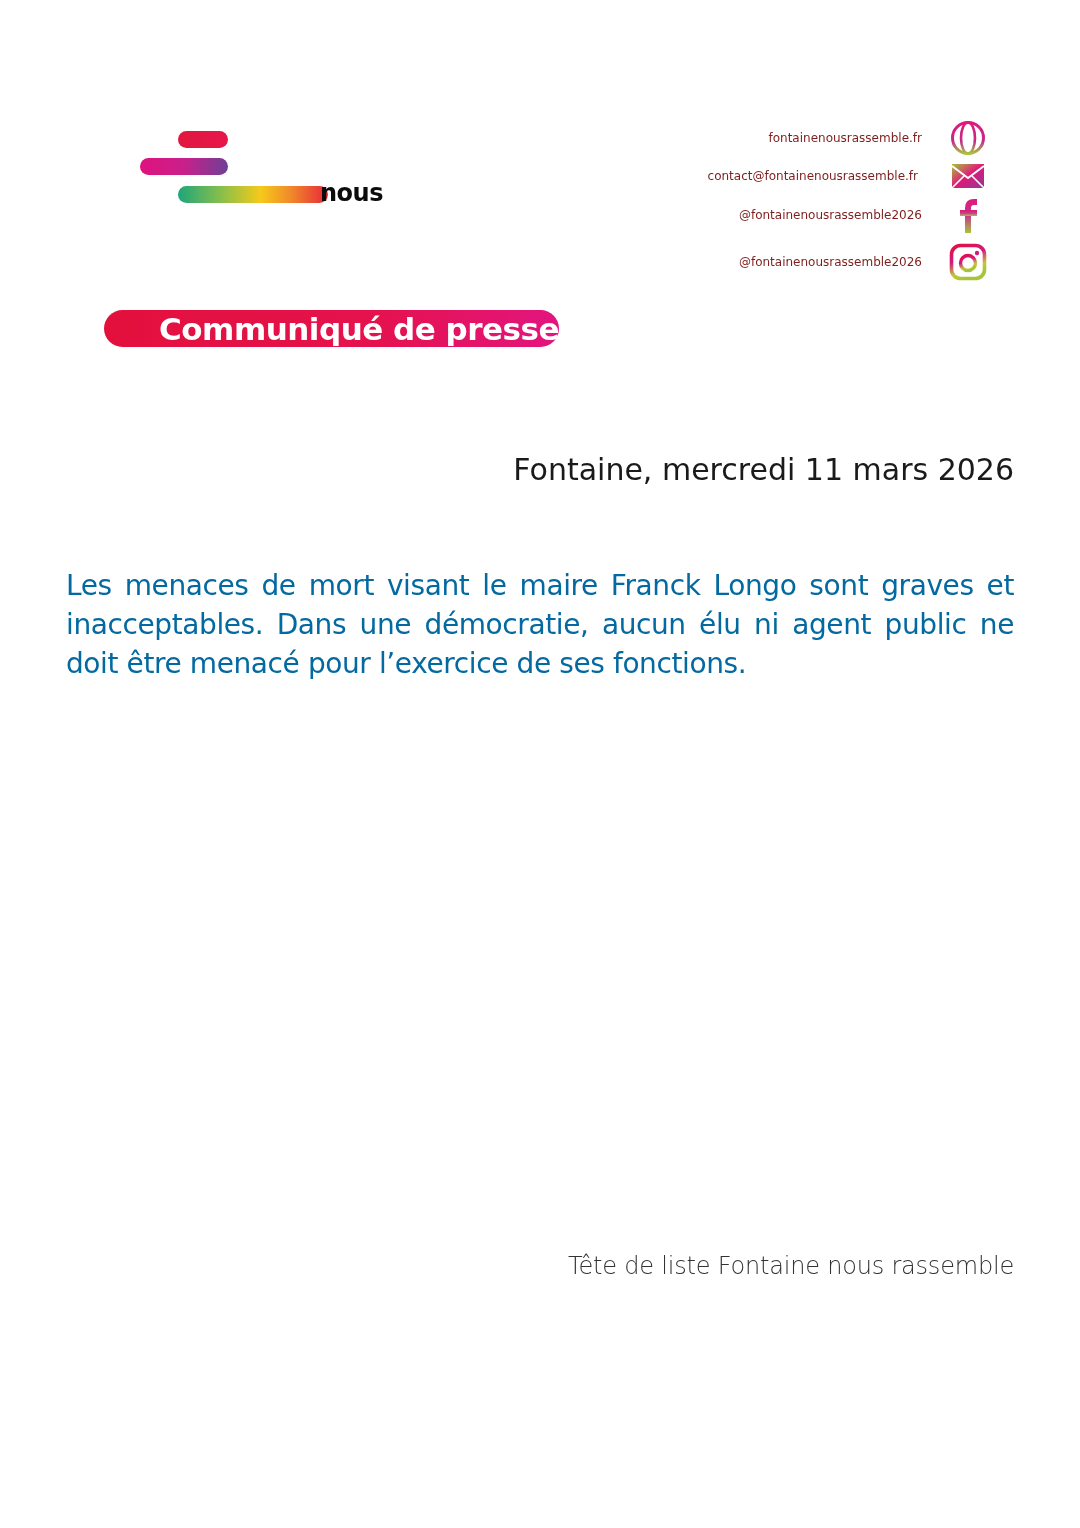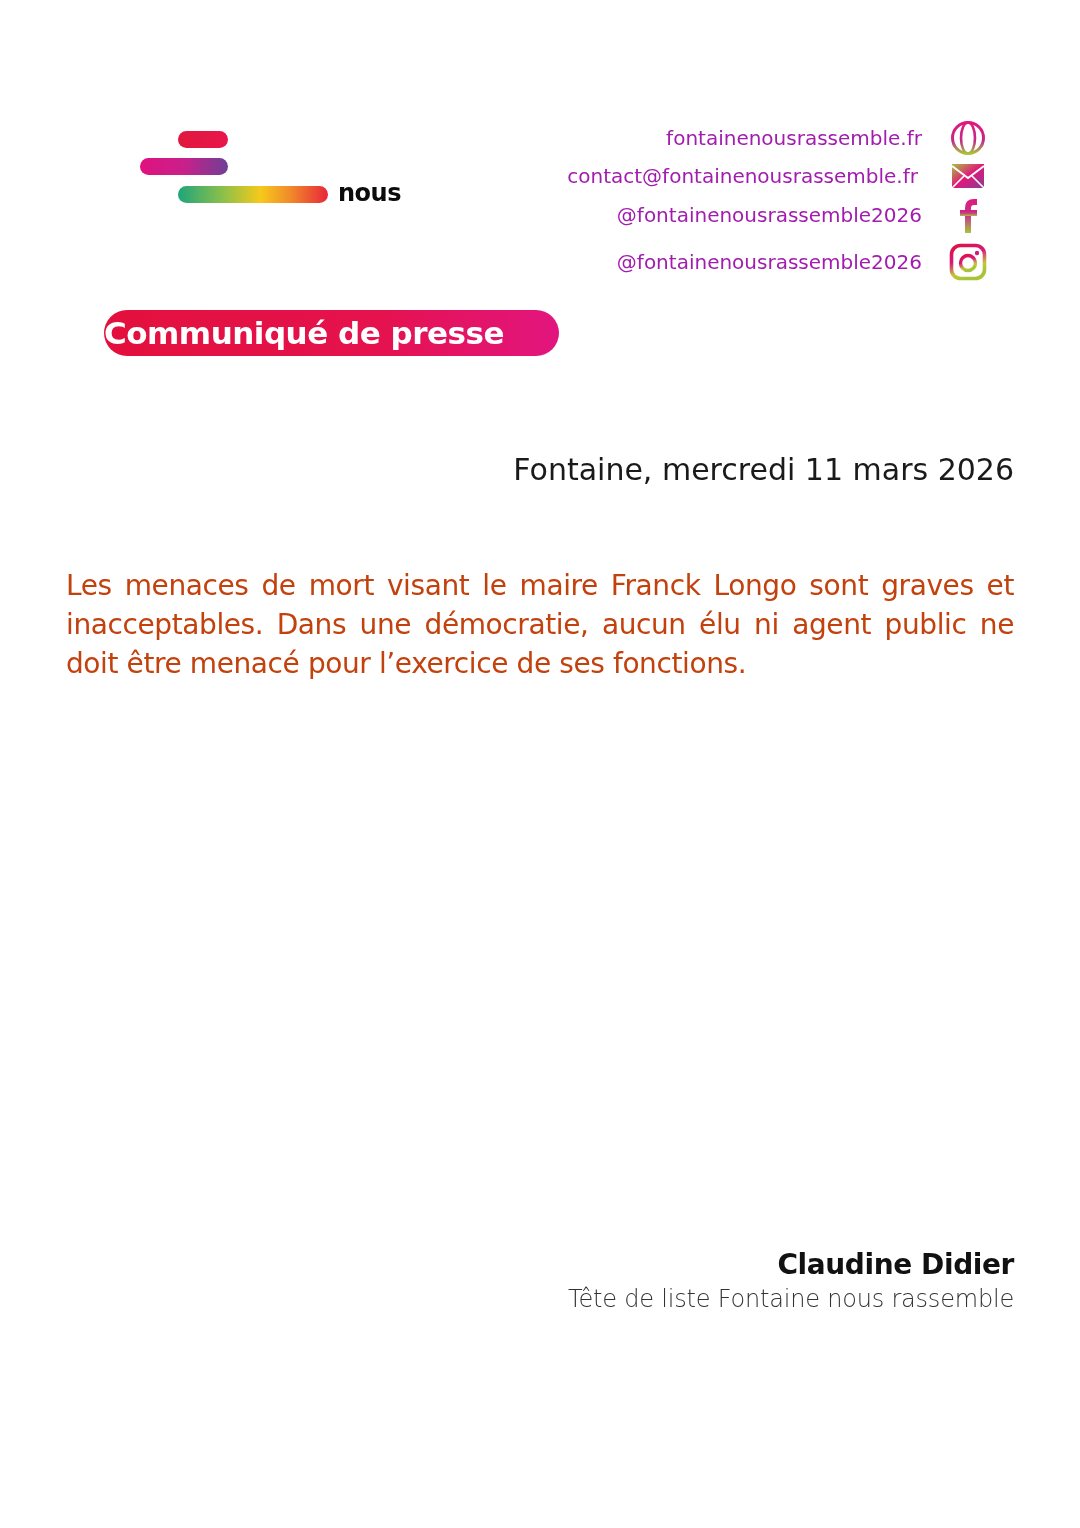--- a/index.html
+++ b/index.html
@@ -5,43 +5,43 @@
     html, body { margin: 0; padding: 0; background: #ffffff; }
     body { width: 1080px; height: 1528px; position: relative; overflow: hidden; font-family: "DejaVu Sans", sans-serif; color: #111; }
 
     
     .logo { position: absolute; left: 120px; top: 125px; width: 420px; height: 140px; }
     .bar { position: absolute; border-radius: 10px; height: 17px; }
     .bar-top { left: 58px; top: 6px; width: 50px; background: linear-gradient(90deg, #e0183f, #e8164a); }
     .bar-mid { left: 20px; top: 33px; width: 88px; background: linear-gradient(90deg, #e0127e, #c9208a 50%, #6e3f96); }
     .bar-bot { left: 58px; top: 61px; width: 150px; background: linear-gradient(90deg, #1fa57a, #8cc04a 30%, #f6c91a 55%, #f08a2a 75%, #e8263a); }
     .logo-fontaine { position: absolute; left: 114px; top: -6px; font-family: "DejaVu Sans", sans-serif; font-weight: bold; font-size: 50px; letter-spacing: -2.5px; color: #0c0c0c; }
-    .logo-nous { position: absolute; left: 218px; top: 54px; font-weight: bold; font-size: 24px; letter-spacing: -0.5px; color: #0c0c0c; }
+    .logo-nous { position: absolute; left: 200px; top: 54px; font-weight: bold; font-size: 24px; letter-spacing: -0.5px; color: #0c0c0c; }
     .logo-rassemble { position: absolute; left: 4px; top: 64px; font-weight: bold; font-size: 76px; letter-spacing: -3px; color: #0c0c0c; line-height: 1; }
 
     
-    .press-pill { position: absolute; left: 104px; top: 310px; width: 455px; height: 46px; border-radius: 27px; background: linear-gradient(90deg, #e3103d, #e5124e 60%, #e2157f); display: flex; align-items: center; justify-content: flex-start; }
+    .press-pill { position: absolute; left: 104px; top: 310px; width: 455px; height: 37px; border-radius: 27px; background: linear-gradient(90deg, #e3103d, #e5124e 60%, #e2157f); display: flex; align-items: center; justify-content: flex-end; }
     .press-pill span { color: #fff; font-weight: bold; font-size: 31px; letter-spacing: -0.5px; }
 
     
     .contacts { position: absolute; right: 92px; top: 118px; width: 420px; }
     .contact-row { position: absolute; right: 0; display: flex; align-items: center; }
-    .contact-text { font-size: 20px; color: #a21caf; text-align: right; white-space: nowrap; }
+    .contact-text { font-size: 12px; color: #7f1d1d; text-align: right; white-space: nowrap; }
     .contact-icon { width: 40px; height: 40px; margin-left: 26px; display: flex; align-items: center; justify-content: center; }
     .row-web { top: 0; }
     .row-mail { top: 38px; right: 0; }
     .row-mail .contact-text { margin-right: 4px; }
     .row-fb { top: 77px; }
     .row-ig { top: 124px; }
 
     
     .date { position: absolute; right: 66px; top: 452px; font-size: 30px; color: #1a1a1a; }
 
     
-    .body-text { position: absolute; left: 66px; top: 566px; width: 948px; font-size: 28px; line-height: 39.2px; color: #c2410c; text-align: justify; }
+    .body-text { position: absolute; left: 66px; top: 566px; width: 948px; font-size: 28px; line-height: 39.2px; color: #0369a1; text-align: justify; }
     .body-text p { margin: 0 0 39px 0; }
     .p1 { letter-spacing: -0.4px; }
     .p2 { letter-spacing: -0.9px; word-spacing: -3px; }
     .p3 { letter-spacing: -0.3px; }
     .p4 { letter-spacing: -0.6px; }
 
     
     .signature { position: absolute; right: 66px; top: 1248px; text-align: right; }
     .sig-name { font-size: 28px; font-weight: bold; color: #111; letter-spacing: -0.4px; }
     .sig-role { font-size: 24px; font-weight: 300; color: #333; margin-top: 4px; letter-spacing: -0.2px; }
@@ -134,15 +134,14 @@
   </div>
 </div>
 
 <div class="date">Fontaine, mercredi 11 mars 2026</div>
 
 <div class="body-text">
   <p class="p1">Les menaces de mort visant le maire Franck Longo sont graves et inacceptables. Dans une démocratie, aucun élu ni agent public ne doit être menacé pour l’exercice de ses fonctions.</p>
 </div>
 
 <div class="signature">
-  <div class="sig-name">Claudine Didier</div>
   <div class="sig-role">Tête de liste Fontaine nous rassemble</div>
 </div>
 
 </body></html>

